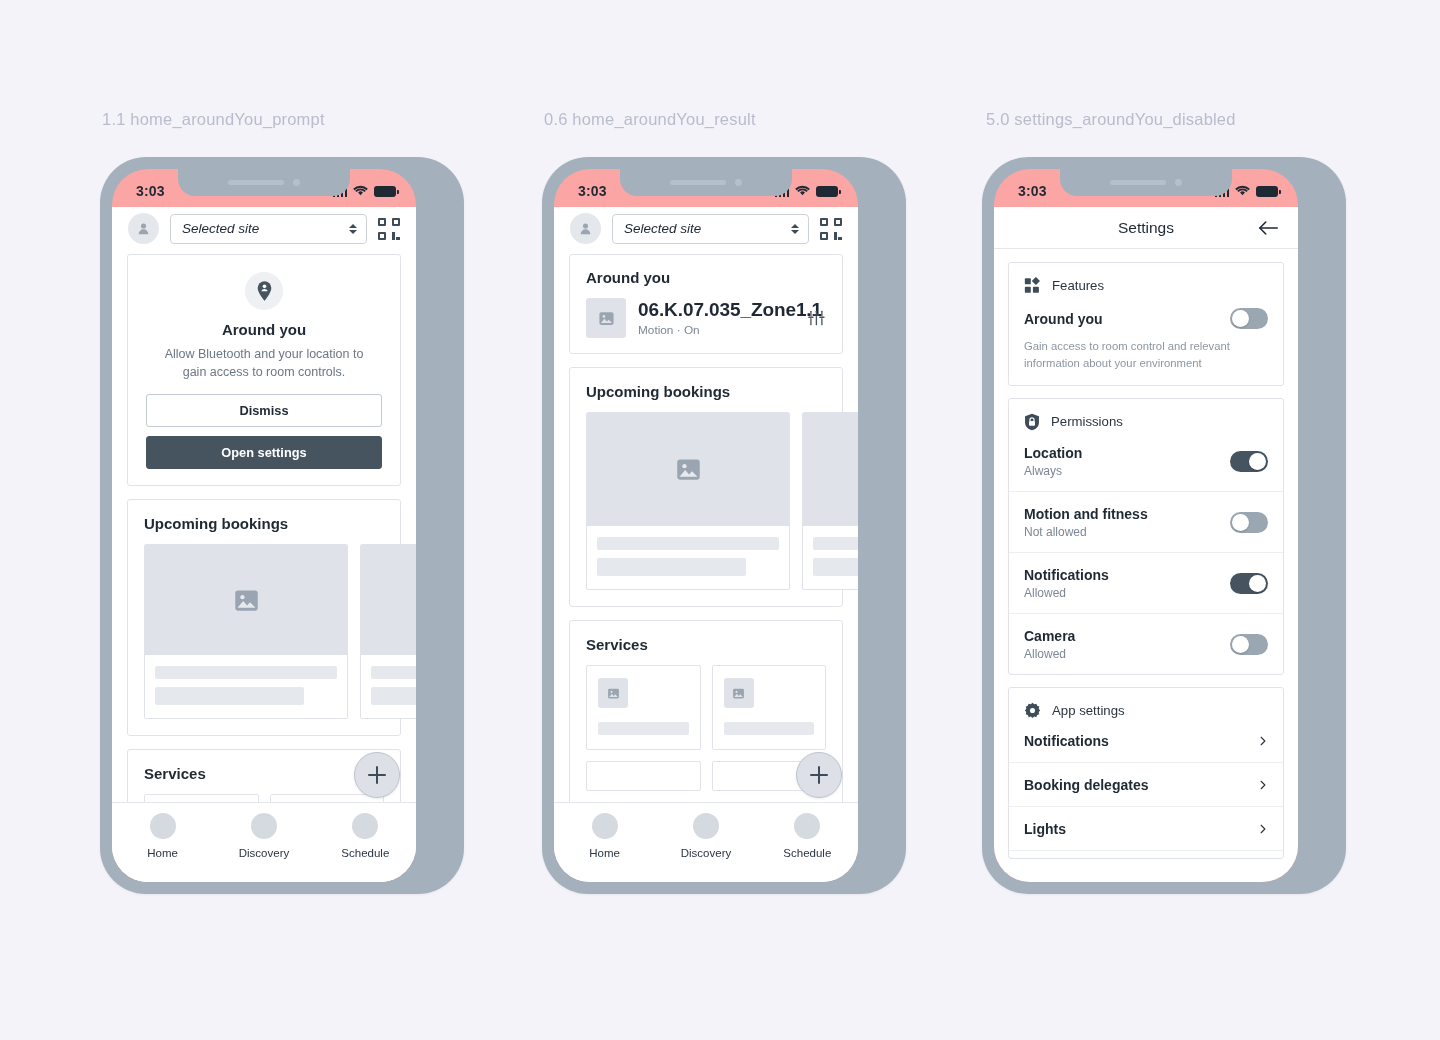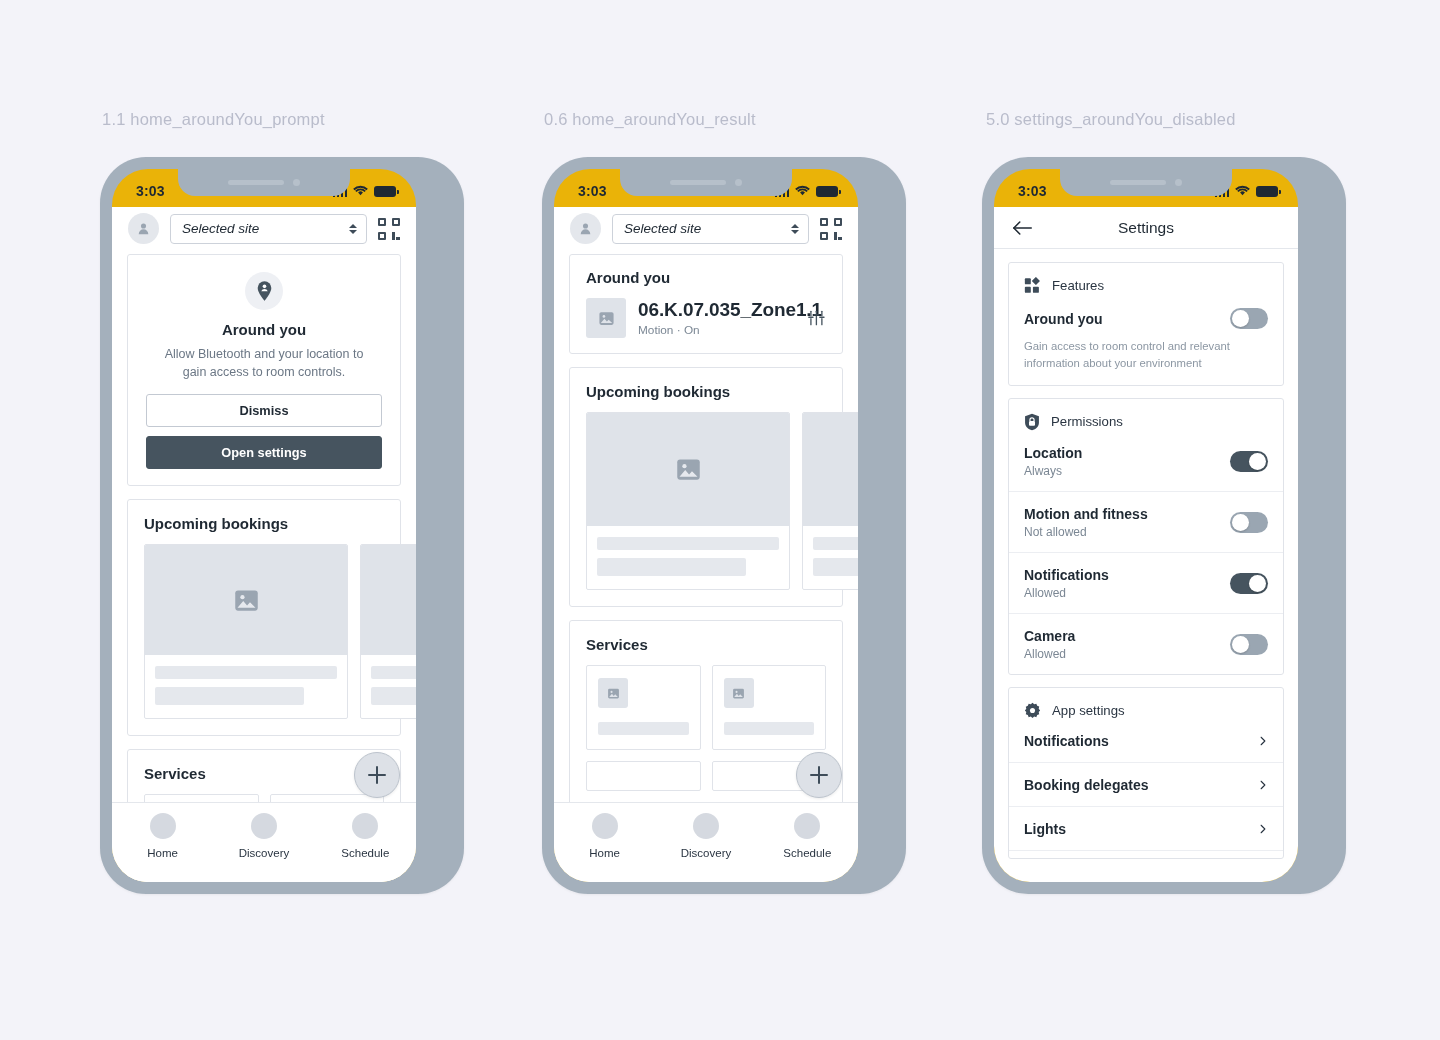--- a/index.html
+++ b/index.html
@@ -23,21 +23,21 @@
     position: relative;
     width: 364px; height: 737px;
     background: #a4b0bc;
     border-radius: 46px;
     padding: 12px;
     filter: drop-shadow(0 1px 1px rgba(0,0,0,.05));
   }
   .phone-inner {
     position: relative;
     width: 304px; height: 713px;
-    background: #eab308;
+    background: #fca5a5;
     border-radius: 36px;
     overflow: hidden;
   }
   .notch {
     position: absolute; top: 0; left: 50%;
     transform: translateX(-50%);
     width: 172px; height: 27px;
     background: #a4b0bc;
     border-bottom-left-radius: 17px;
     border-bottom-right-radius: 17px;
@@ -178,20 +178,21 @@
   }
   .tab { flex:1 1 0; text-align:center; }
   .tab .dot { width:26px;height:26px;border-radius:50%;background:#d5d9e0;margin:0 auto 8px; }
   .tab .lbl { font-size: 11.5px; color:#2a3542; }
 
   
   .nav {
     height: 42px; display:flex;align-items:center;
     padding: 0 18px; border-bottom: 1px solid #e4e7ec; background:#fff;
     position: relative;
+    justify-content: flex-end;
   }
   .nav-title {
     position:absolute; left:0;right:0;text-align:center;
     font-size: 15.5px; color:#1f2933;
   }
   .back { position:relative; z-index:2; width: 22px; height: 16px; }
   .set-body { background:#fff; padding: 13px 14px; }
   .set-card { border:1px solid #e0e3e9; border-radius: 3px; background:#fff; margin-bottom: 12px; }
   .set-head { display:flex; align-items:center; gap: 11px; padding: 14px 15px 0; }
   .set-head .lbl { font-size: 13.2px; color:#2a3542; }

